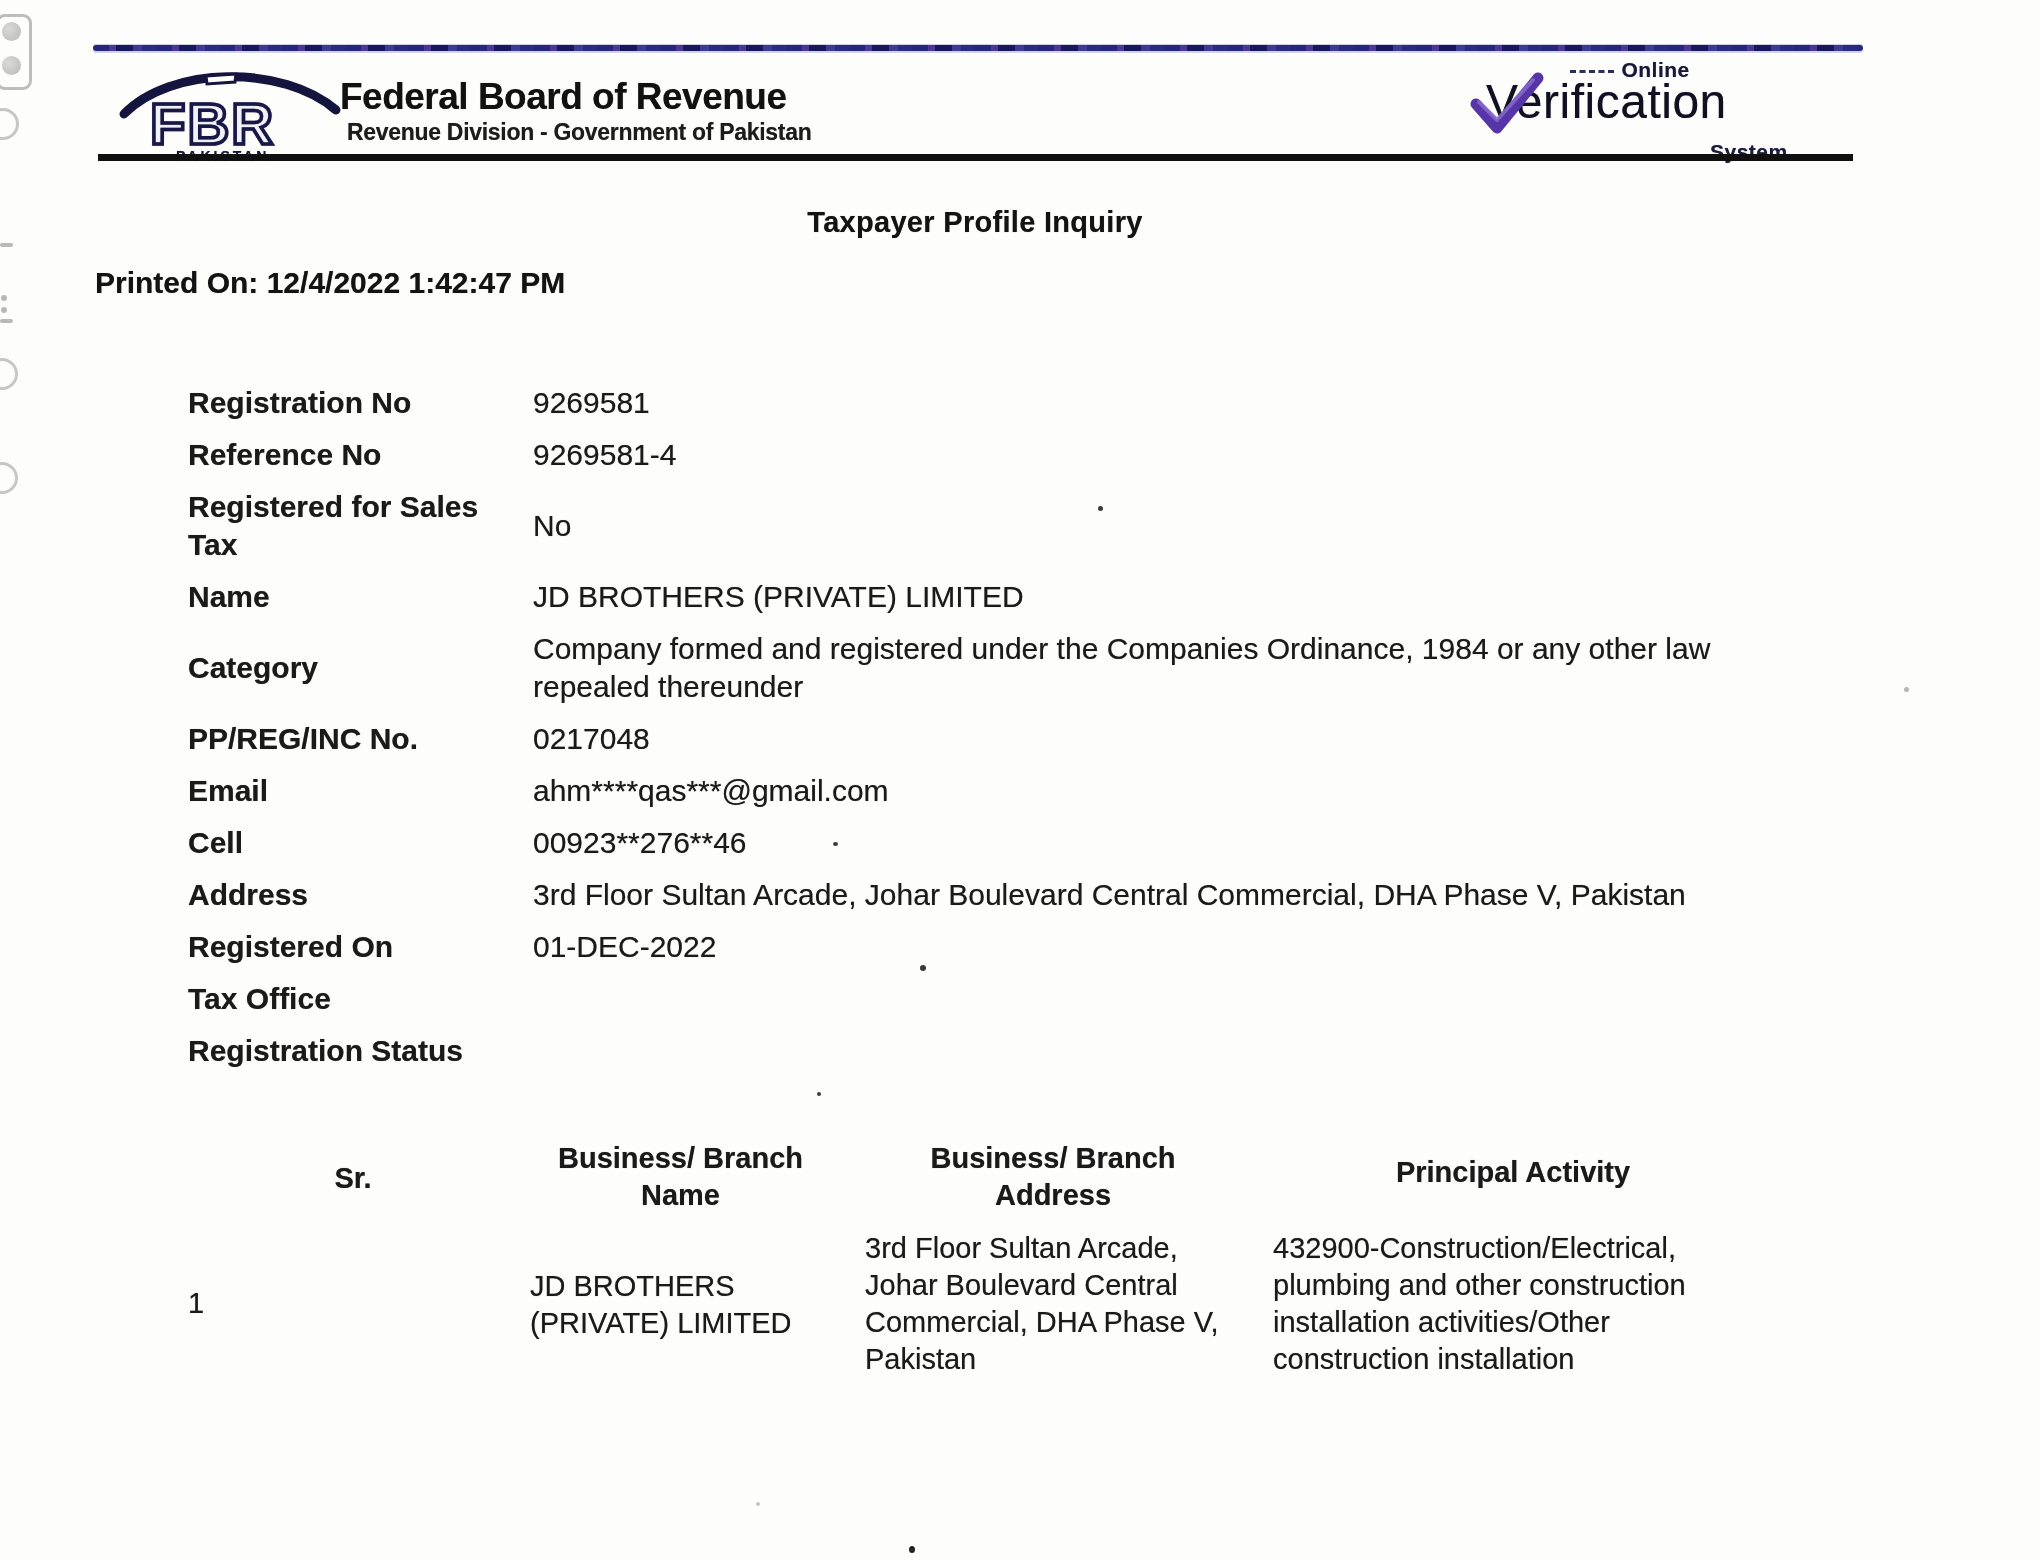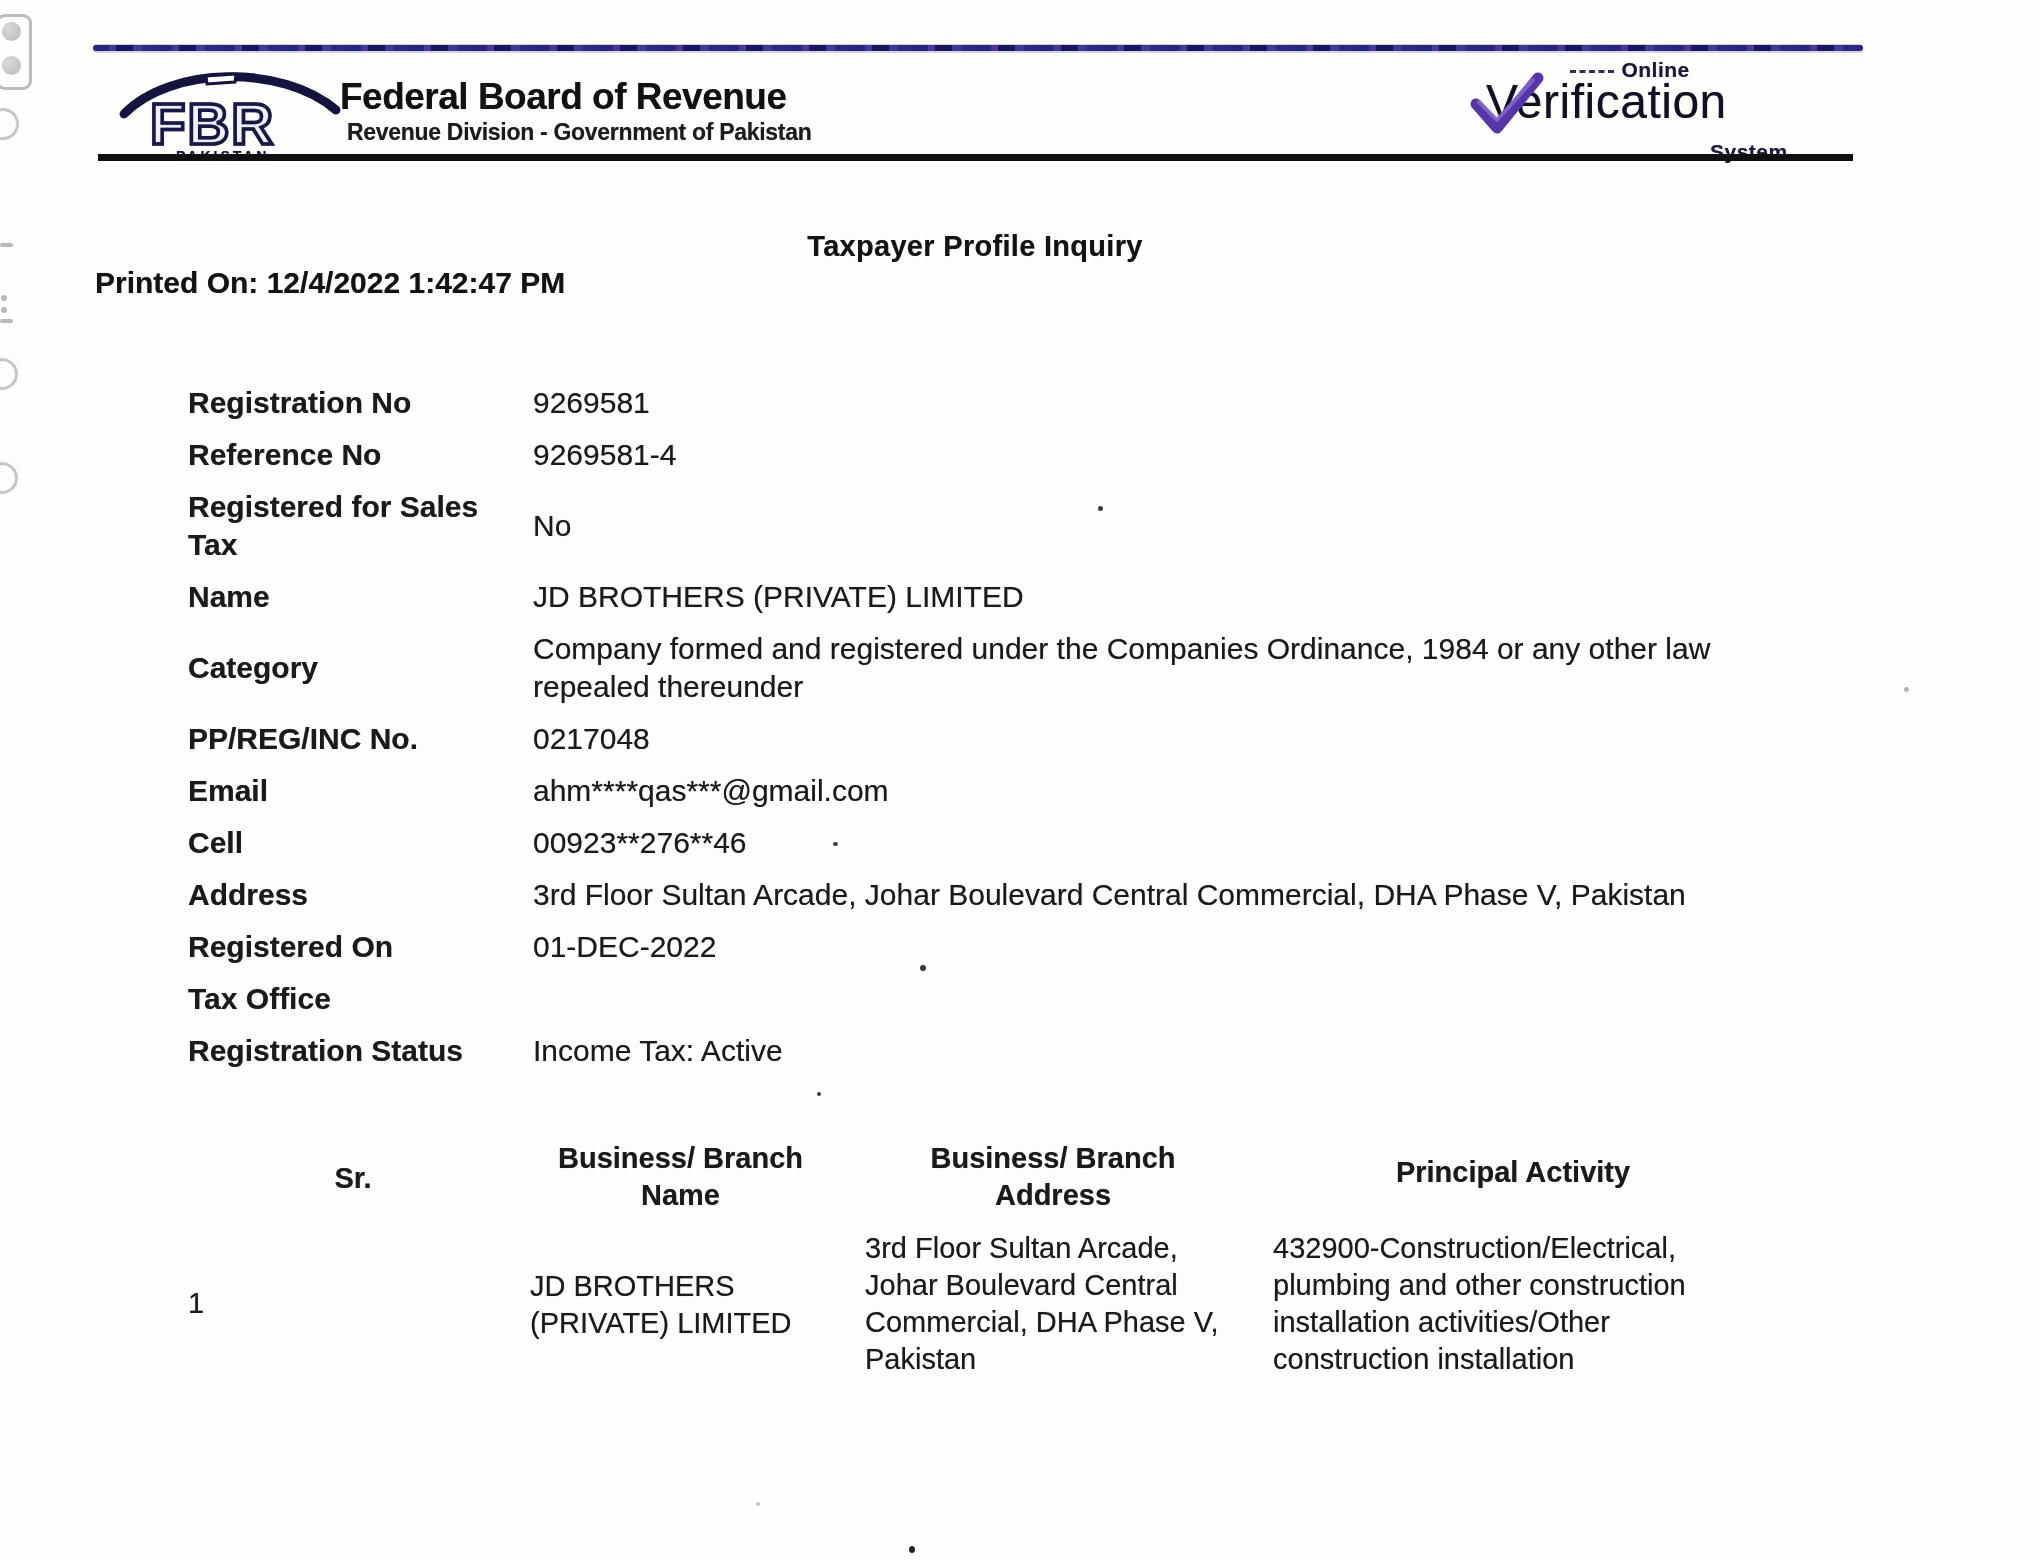--- a/index.html
+++ b/index.html
@@ -49,21 +49,21 @@
   .org-subtitle{position:absolute;left:347px;top:119px;font-size:23px;font-weight:bold;color:#1c1c1c;letter-spacing:-.3px;}
   .verify-logo{position:absolute;left:1452px;top:58px;width:390px;height:110px;}
   .verify-online-row{position:absolute;left:118px;top:0;white-space:nowrap;}
   .verify-dashes{display:inline-block;width:44px;border-top:3px dashed #2d2d55;vertical-align:4px;margin-right:3px;}
   .verify-online{font-size:21px;font-weight:bold;color:#18183a;letter-spacing:.5px;}
   .verify-main{position:absolute;left:34px;top:16px;font-size:48px;font-weight:normal;color:#101022;letter-spacing:.5px;}
   .verify-check{position:absolute;left:18px;top:14px;width:78px;height:66px;}
   .verify-system{position:absolute;left:258px;top:82px;font-size:21px;font-weight:bold;color:#1b1b3d;letter-spacing:.5px;}
   
   .doc-title{position:absolute;left:95px;top:206px;width:1760px;text-align:center;
-    font-size:29px;font-weight:bold;letter-spacing:.3px;color:#131313;margin-top:24px;}
+    font-size:29px;font-weight:bold;letter-spacing:.3px;color:#131313;}
   .printed-line{position:absolute;left:95px;top:266px;width:1720px;text-align:left;
     font-size:30px;font-weight:bold;color:#131313;}
   
   .fields{position:absolute;left:188px;top:384px;width:1630px;}
   .field-row{display:flex;align-items:center;margin-bottom:14px;font-size:30px;line-height:38px;}
   .field-row .label{width:295px;margin-right:50px;font-weight:bold;flex-shrink:0;white-space:nowrap;}
   .field-row.wrap-label .label{white-space:normal;}
   .field-row .value{width:1210px;font-weight:normal;}
   
   .branch-table{position:absolute;left:188px;top:1140px;width:1575px;display:flex;font-size:29px;line-height:37px;}
@@ -181,21 +181,20 @@
     </div>
     <div class="field-row">
       <div class="label">Registered On</div>
       <div class="value">01-DEC-2022</div>
     </div>
     <div class="field-row">
       <div class="label">Tax Office</div>
     </div>
     <div class="field-row">
       <div class="label">Registration Status</div>
-      <div class="value">Income Tax: Active</div>
     </div>
   </div>
 
   <div class="branch-table">
     <div class="tcol col-sr">
       <div class="thead">Sr.</div>
       <div class="tval">1</div>
     </div>
     <div class="tcol col-name">
       <div class="thead">Business/ Branch Name</div>

